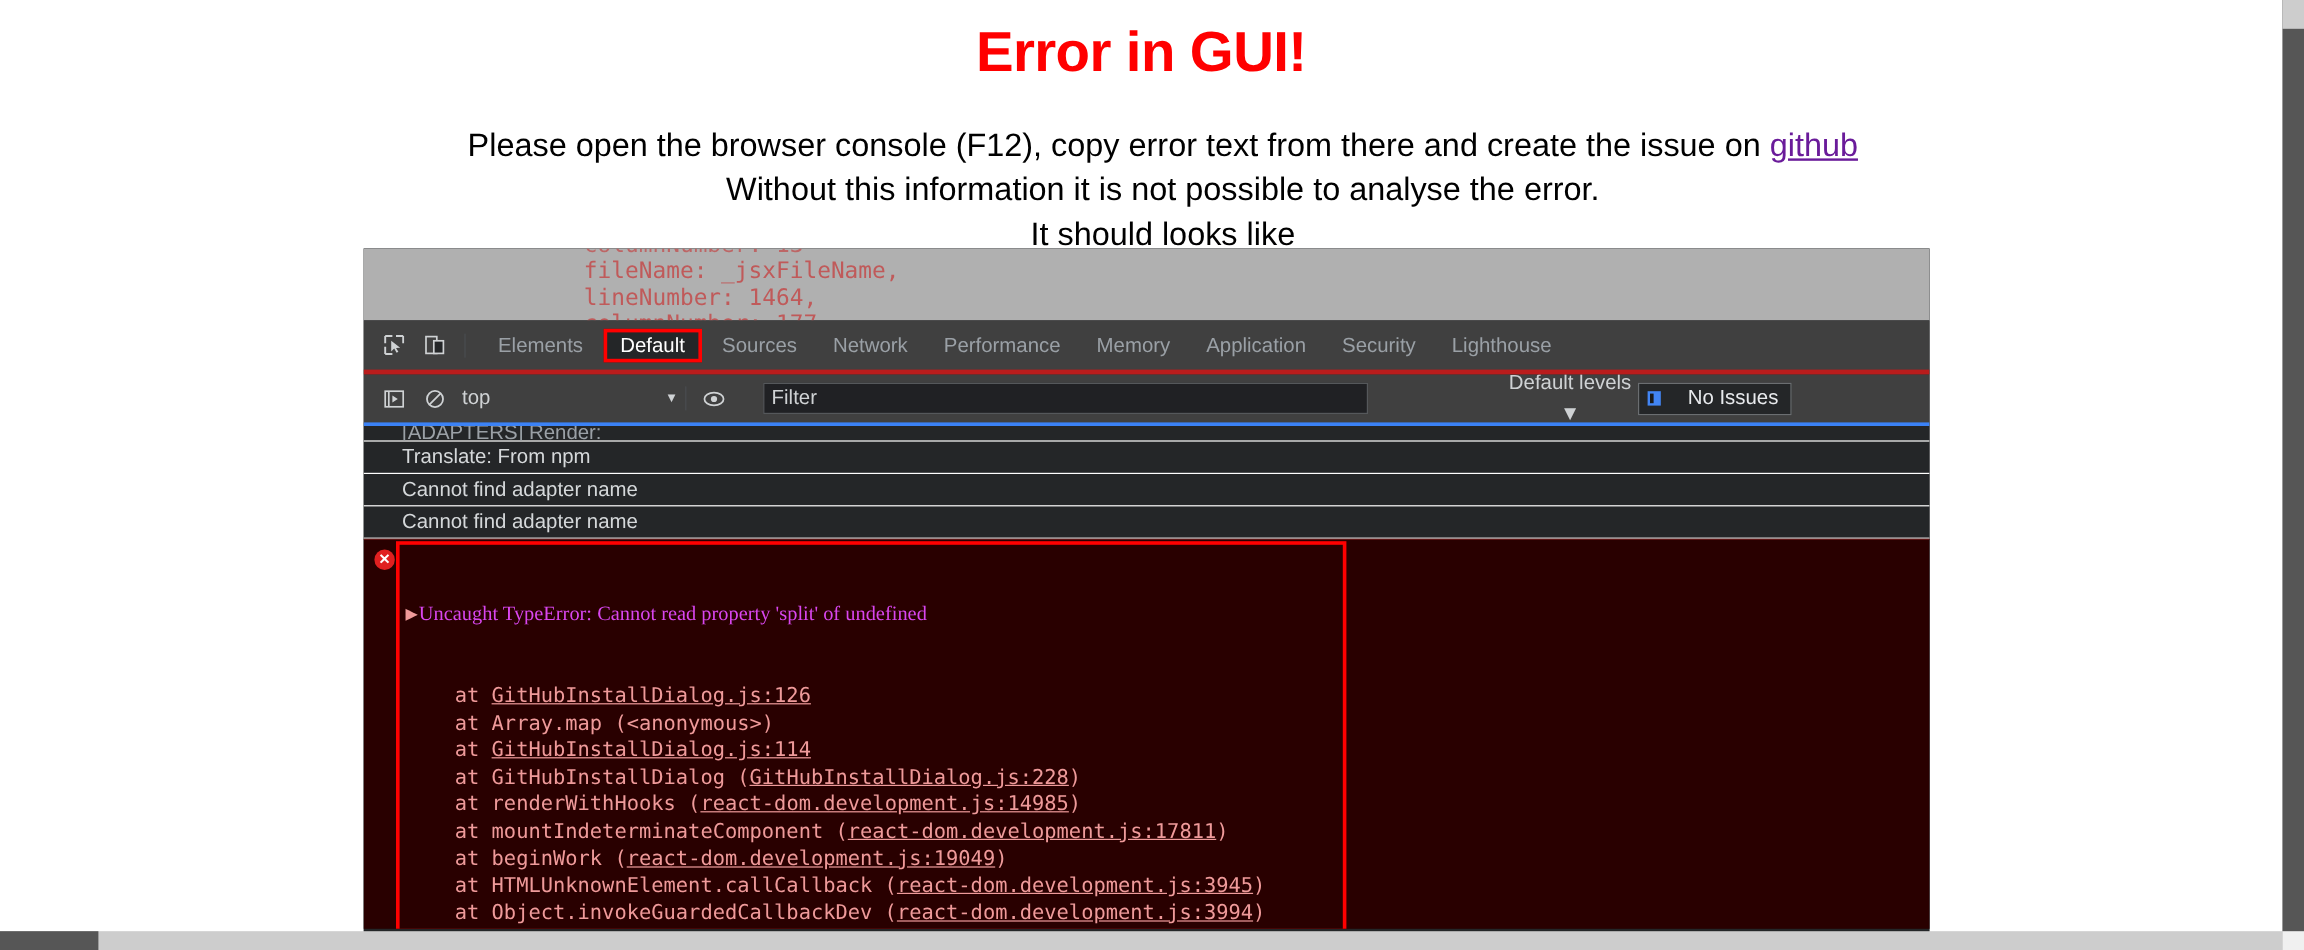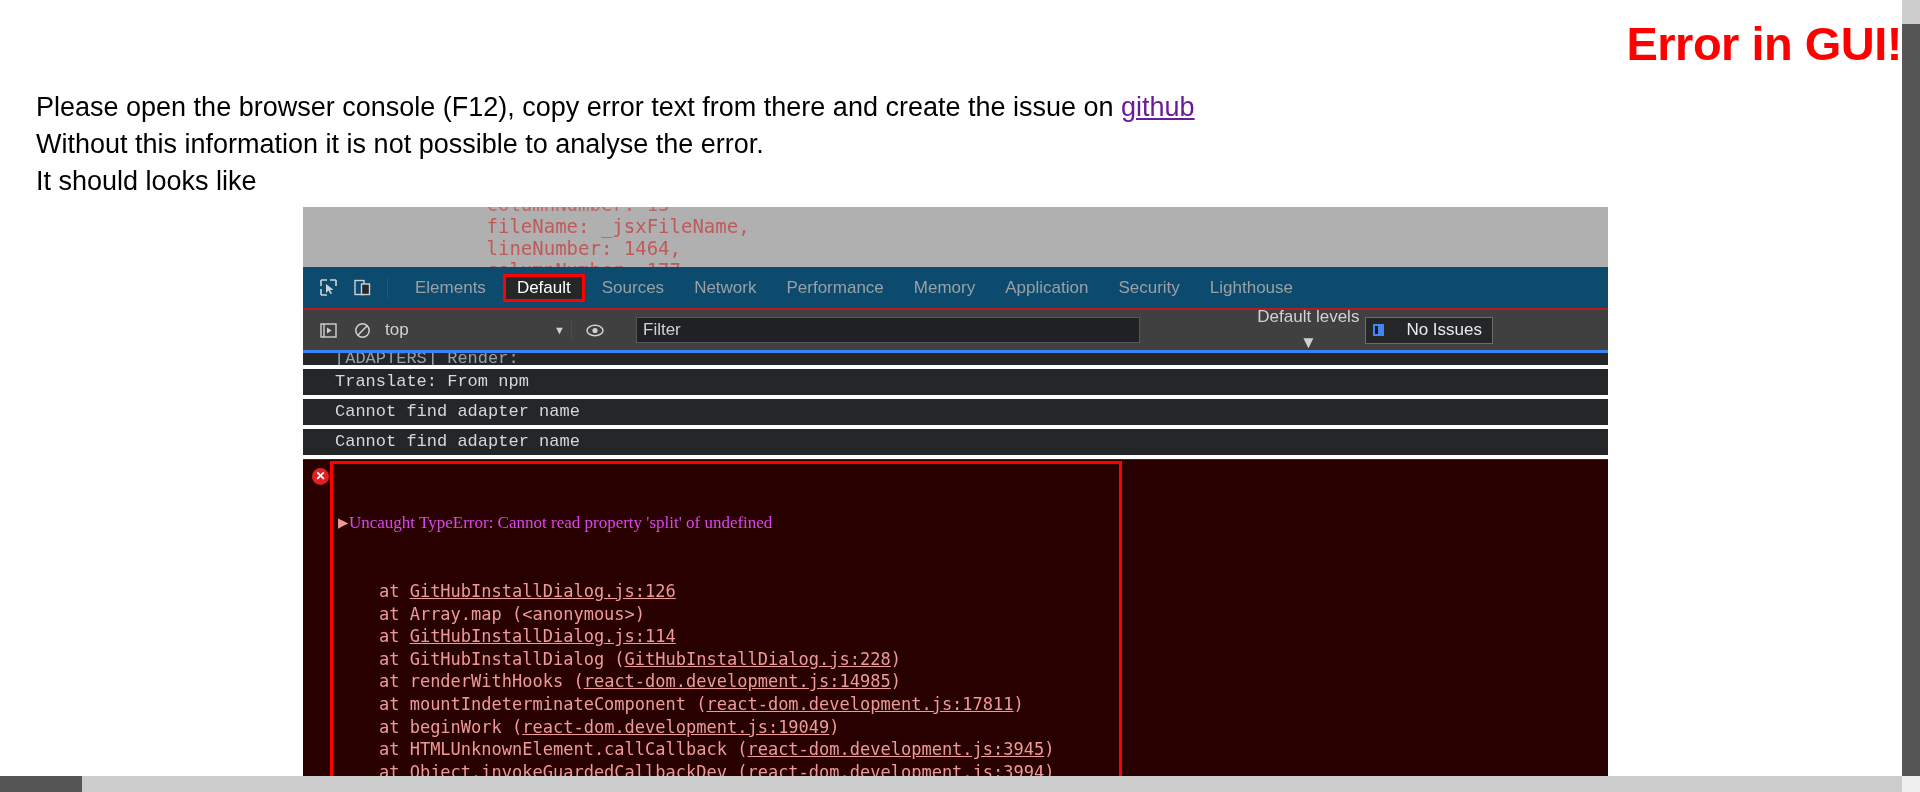--- a/index.html
+++ b/index.html
@@ -25,32 +25,33 @@
   
   .content {
     position: absolute;
     left: 0; top: 0;
     width: 1902px;
     height: 776px;
     background: #ffffff;
   }
 
   .page-title {
-    text-align: right;
+    text-align: center;
     color: #ff0000;
     font-size: 47px;
     font-weight: bold;
     line-height: 1;
-    margin: 0;
-    padding-top: 20px;
+    margin: 15px;
+    padding-top: 4px;
     letter-spacing: -0.5px;
     font-family: "Liberation Sans", sans-serif;
   }
 
   .intro {
+    text-align: center;
     color: #000000;
     font-size: 27px;
     line-height: 37px;
     margin: 0;
     padding-top: 22px;
     font-family: "Liberation Sans", sans-serif;
     font-weight: 400;
     padding-left: 36px;
   }
   .intro .github-link {
@@ -88,22 +89,22 @@
     padding-left: 92px;
   }
   .code-strip .code-line.clip-top { margin-top: -14px; opacity: .85; }
 
   
   .tabbar {
     position: relative;
     display: flex;
     align-items: center;
     height: 41px;
-    background: #0c4a6e;
-    border-bottom: 2px solid #b91c1c;
+    background: #404040;
+    border-bottom: 4px solid #b91c1c;
     padding-left: 8px;
   }
   .tool-icon {
     width: 28px; height: 26px;
     margin: 0 3px;
     display: flex; align-items: center; justify-content: center;
     cursor: pointer;
   }
   .tool-icon svg { display: block; }
   .tab-divider {
@@ -203,23 +204,23 @@
     position:absolute; left:2px; top:2px;
     width:3px; height:8px; background:#1a1a1a;
   }
 
   
   .console-body { background: #242628; }
   .log-row {
     color: #d5d8da;
     font-size: 17px;
     line-height: 26px;
-    font-family: Liberation Mono, monospace;
+    font-family: Liberation Sans, sans-serif;
     padding-left: 32px;
-    border-bottom: 4px solid #ffffff;
+    border-bottom: 1px solid #ffffff;
     white-space: pre;
     overflow: hidden;
   }
   .log-row.partial { height: 12px; line-height: 12px; color: #9aa0a6; }
 
   
   .error-block {
     position: relative;
     background: #290000;
     border-top: 1px solid #5e1414;

